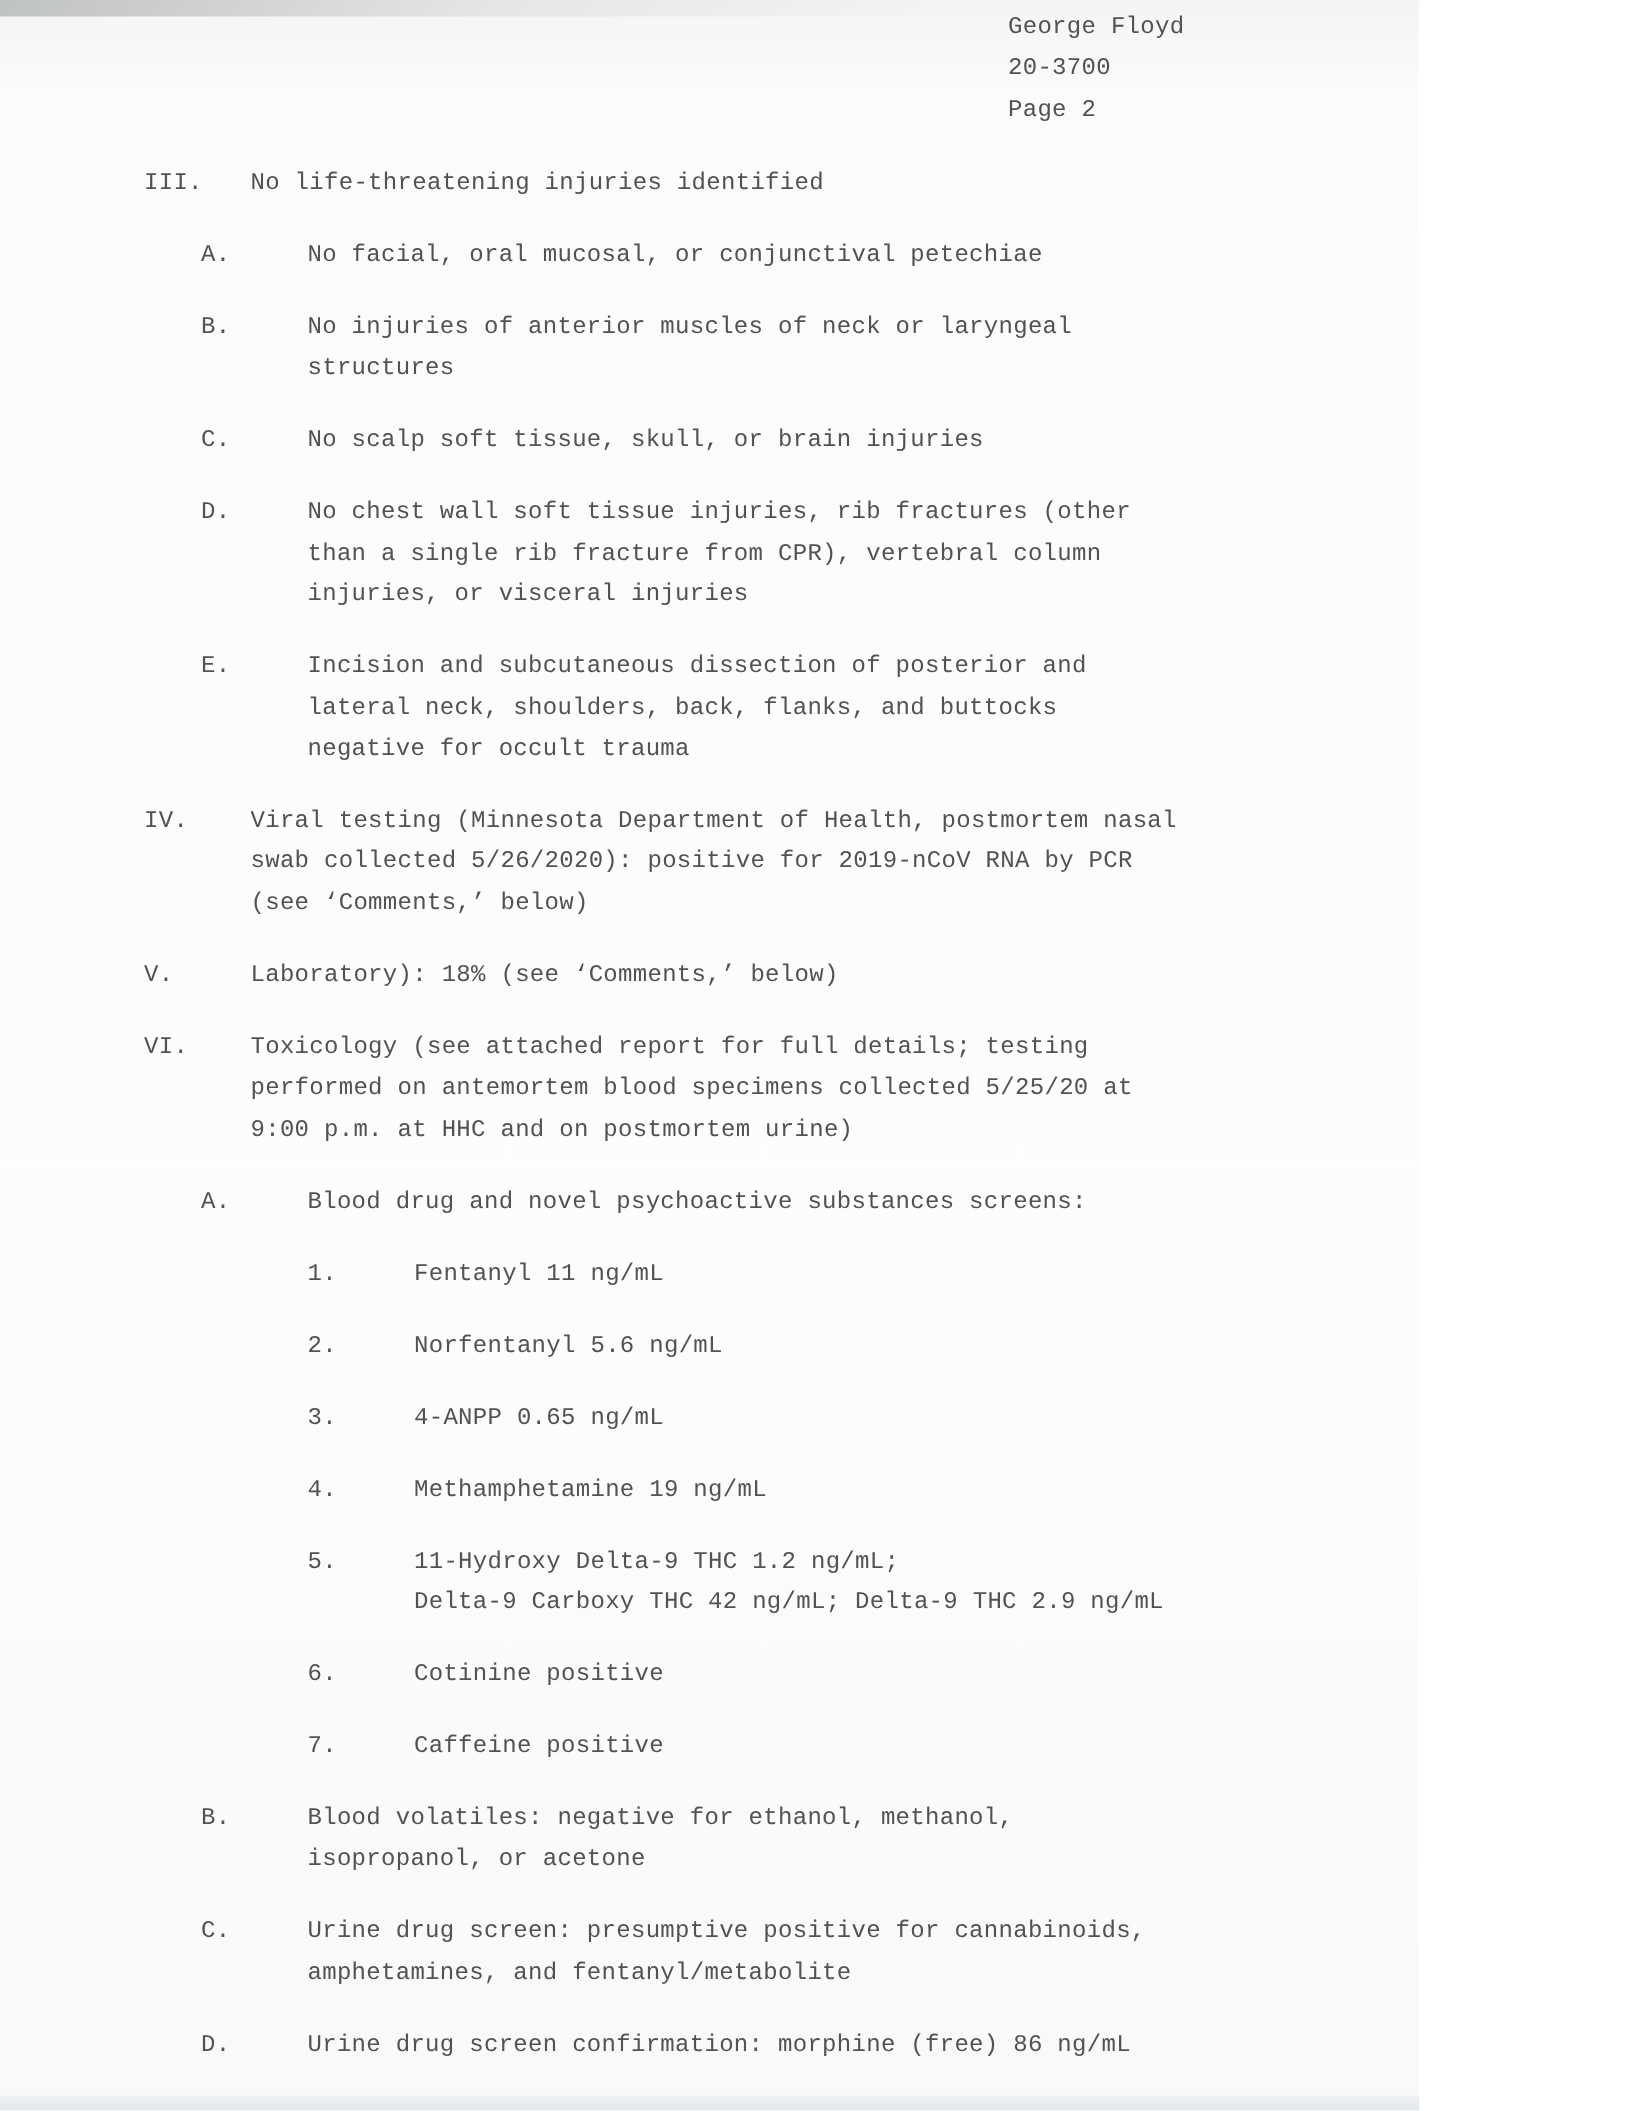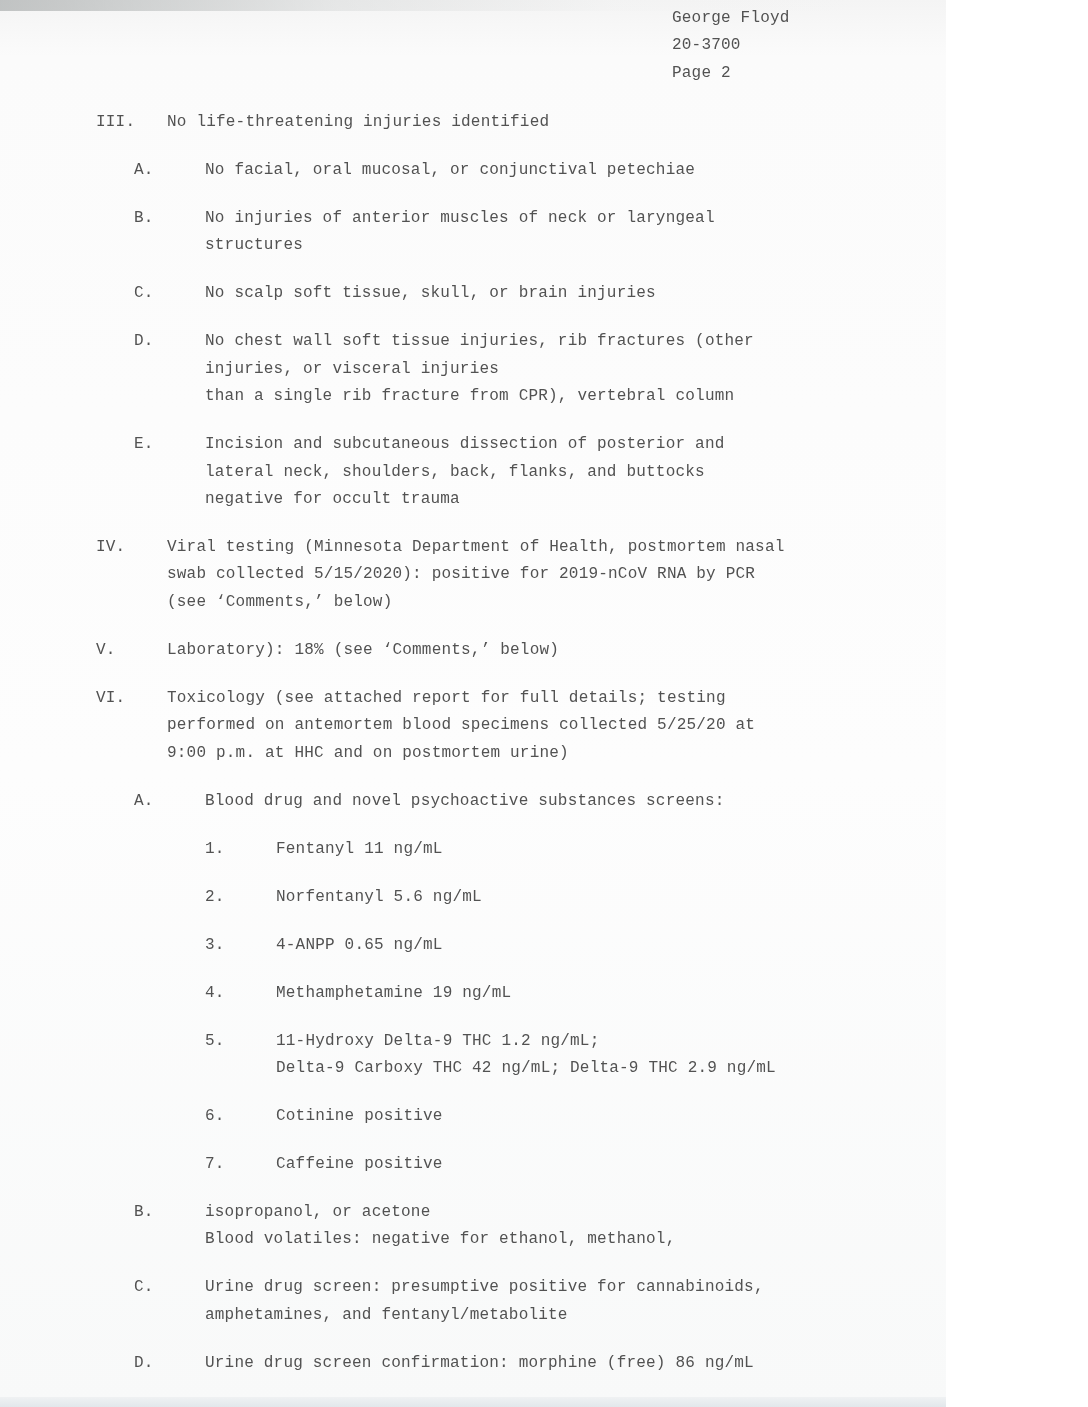--- a/index.html
+++ b/index.html
@@ -88,39 +88,39 @@
       <span class="lbl">C.</span>
       <div class="txt">
         <div class="ln">No scalp soft tissue, skull, or brain injuries</div>
       </div>
     </div>
 
     <div class="row lvl2">
       <span class="lbl">D.</span>
       <div class="txt">
         <div class="ln">No chest wall soft tissue injuries, rib fractures (other</div>
+        <div class="ln">than a single rib fracture from CPR), vertebral column</div>
         <div class="ln">injuries, or visceral injuries</div>
-        <div class="ln">than a single rib fracture from CPR), vertebral column</div>
       </div>
     </div>
 
     <div class="row lvl2">
       <span class="lbl">E.</span>
       <div class="txt">
         <div class="ln">Incision and subcutaneous dissection of posterior and</div>
         <div class="ln">lateral neck, shoulders, back, flanks, and buttocks</div>
         <div class="ln">negative for occult trauma</div>
       </div>
     </div>
 
     <div class="row lvl1">
       <span class="lbl">IV.</span>
       <div class="txt">
         <div class="ln">Viral testing (Minnesota Department of Health, postmortem nasal</div>
-        <div class="ln">swab collected 5/15/2020): positive for 2019-nCoV RNA by PCR</div>
+        <div class="ln">swab collected 5/26/2020): positive for 2019-nCoV RNA by PCR</div>
         <div class="ln">(see ‘Comments,’ below)</div>
       </div>
     </div>
 
     <div class="row lvl1">
       <span class="lbl">V.</span>
       <div class="txt">
         <div class="ln">Laboratory): 18% (see ‘Comments,’ below)</div>
       </div>
     </div>
@@ -187,22 +187,22 @@
     <div class="row lvl3">
       <span class="lbl">7.</span>
       <div class="txt">
         <div class="ln">Caffeine positive</div>
       </div>
     </div>
 
     <div class="row lvl2">
       <span class="lbl">B.</span>
       <div class="txt">
+        <div class="ln">Blood volatiles: negative for ethanol, methanol,</div>
         <div class="ln">isopropanol, or acetone</div>
-        <div class="ln">Blood volatiles: negative for ethanol, methanol,</div>
       </div>
     </div>
 
     <div class="row lvl2">
       <span class="lbl">C.</span>
       <div class="txt">
         <div class="ln">Urine drug screen: presumptive positive for cannabinoids,</div>
         <div class="ln">amphetamines, and fentanyl/metabolite</div>
       </div>
     </div>

